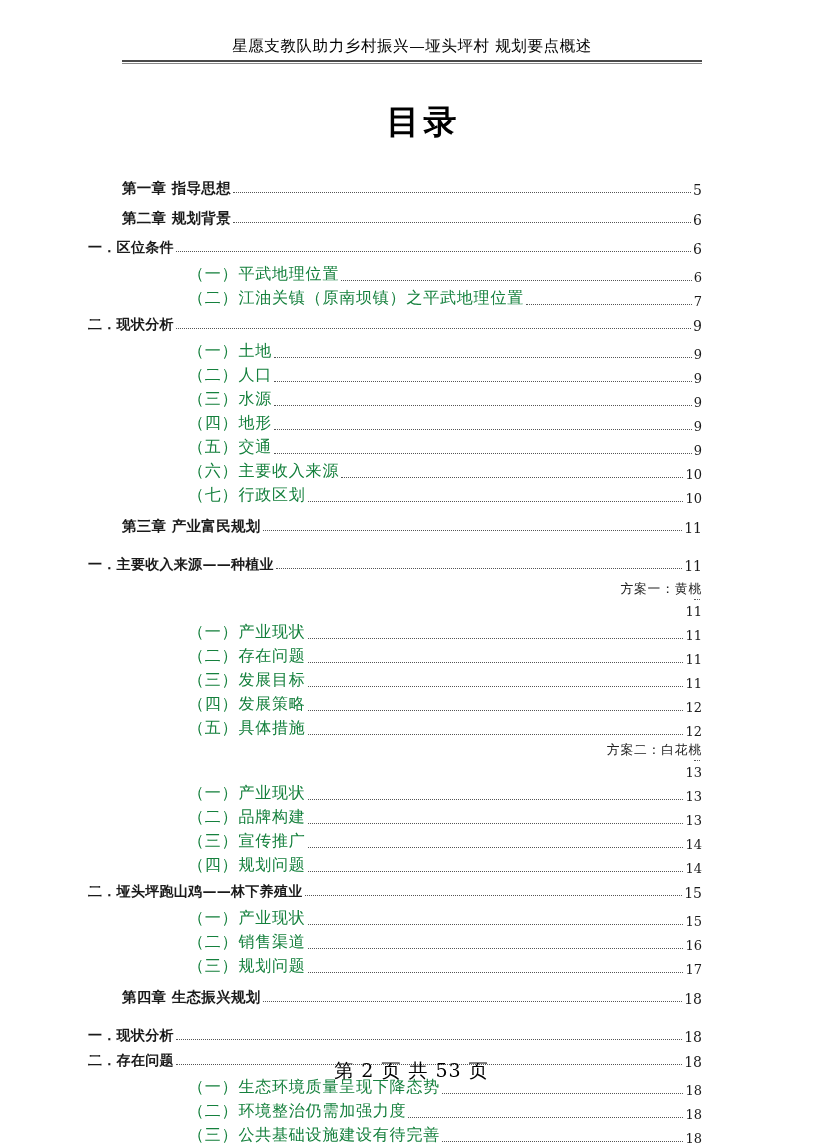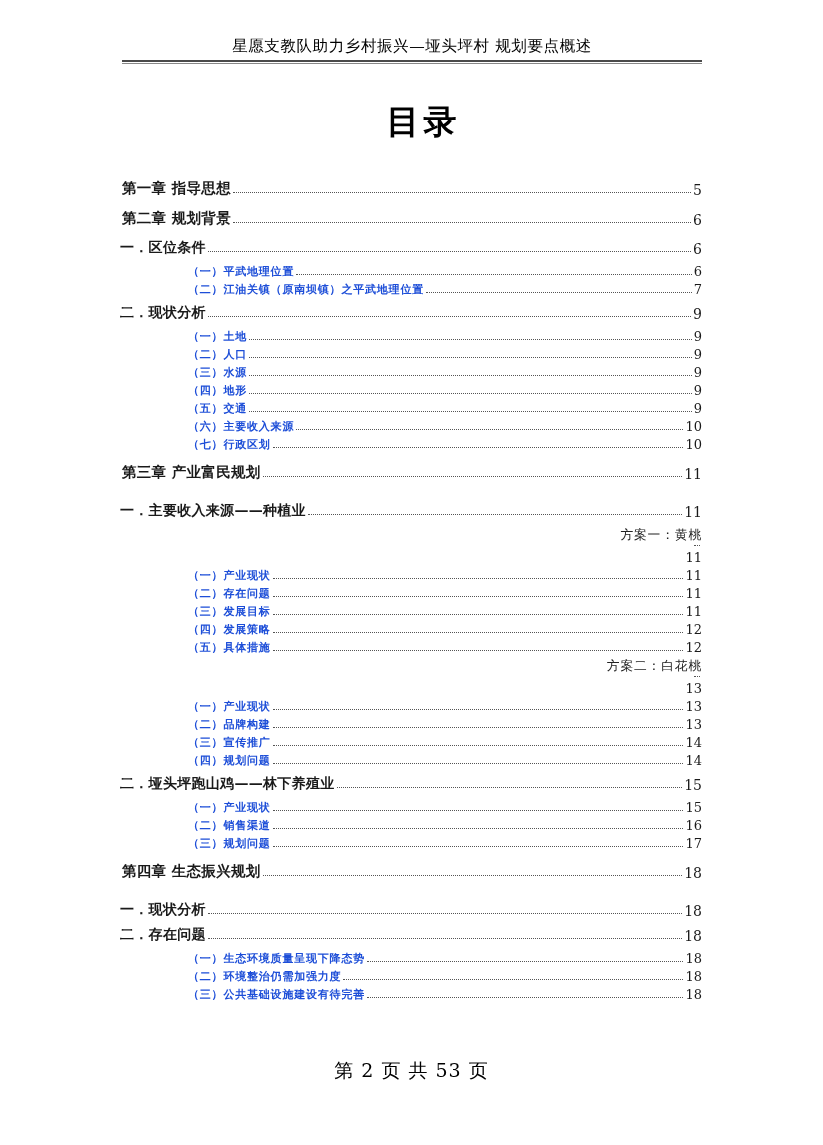--- a/index.html
+++ b/index.html
@@ -102,45 +102,44 @@
   .lvl1 .toc-label {
     font-weight: bold;
     font-size: 14.5px;
     letter-spacing: 0.3px;
   }
   .lvl1 .toc-leader { margin-bottom: 5px; }
   .lvl1 .toc-page { font-size: 14px; }
 
   
   .lvl2 {
-    padding-left: 120px;
+    padding-left: 88px;
     margin-top: 7px;
     margin-bottom: 7px;
   }
   .lvl2 .toc-label {
     font-weight: bold;
     font-size: 14px;
     letter-spacing: 0.3px;
   }
   .lvl2 .toc-leader { margin-bottom: 5px; }
   .lvl2 .toc-page { font-size: 14px; }
 
   
   .lvl3 {
     padding-left: 188px;
     margin-top: 3px;
     margin-bottom: 3px;
   }
   .lvl3 .toc-label {
     font-family: "DejaVu Serif", "Liberation Serif", serif;
-    font-size: 11px;
+    font-size: 16px;
     letter-spacing: 0.8px;
     font-style: normal;
-    color: #1d4ed8;
-    font-weight: bold;
+    color: #15803d;
   }
   .lvl3 .toc-page { font-size: 13px; }
 
   
   .lvl3b {
     padding-left: 180px;
     margin-top: 3px;
     margin-bottom: 3px;
     flex-direction: column;
   }

